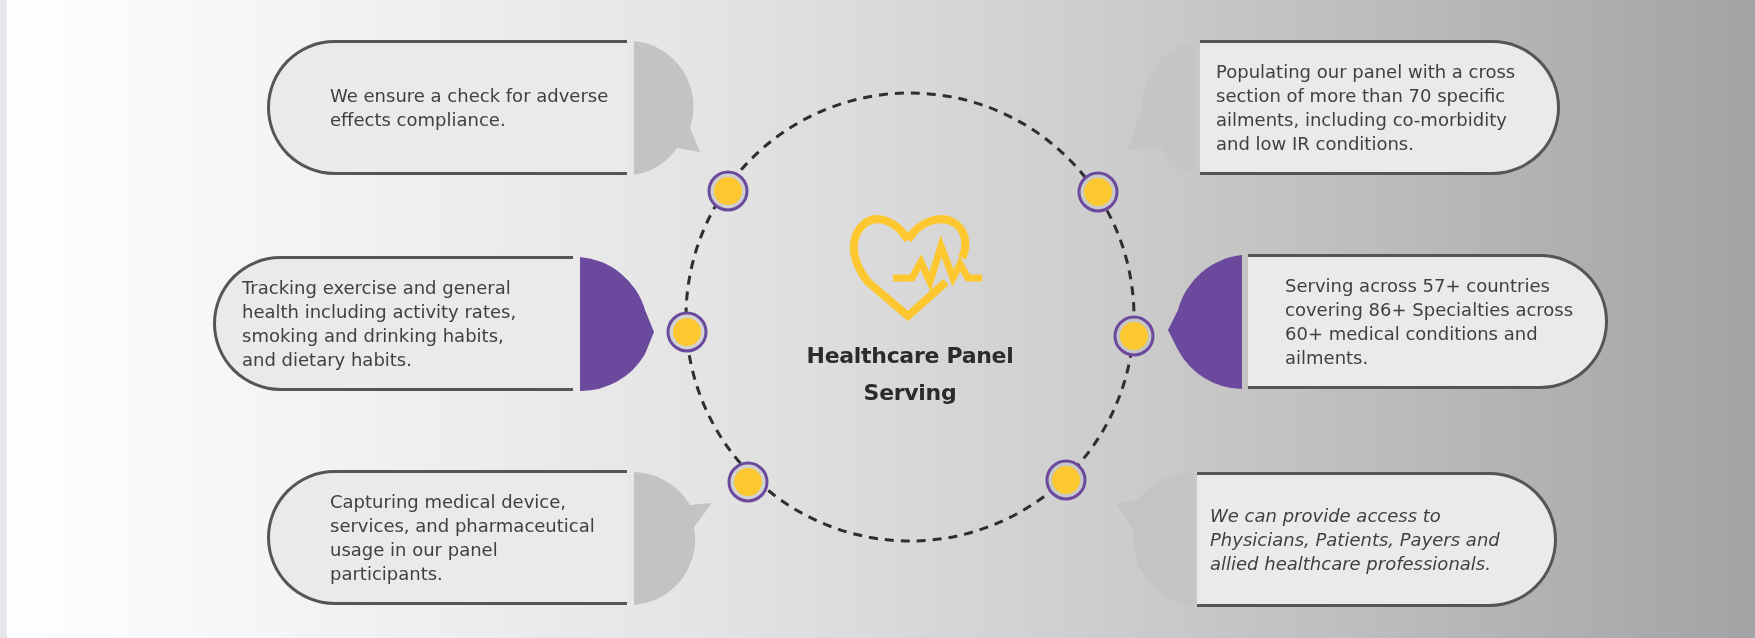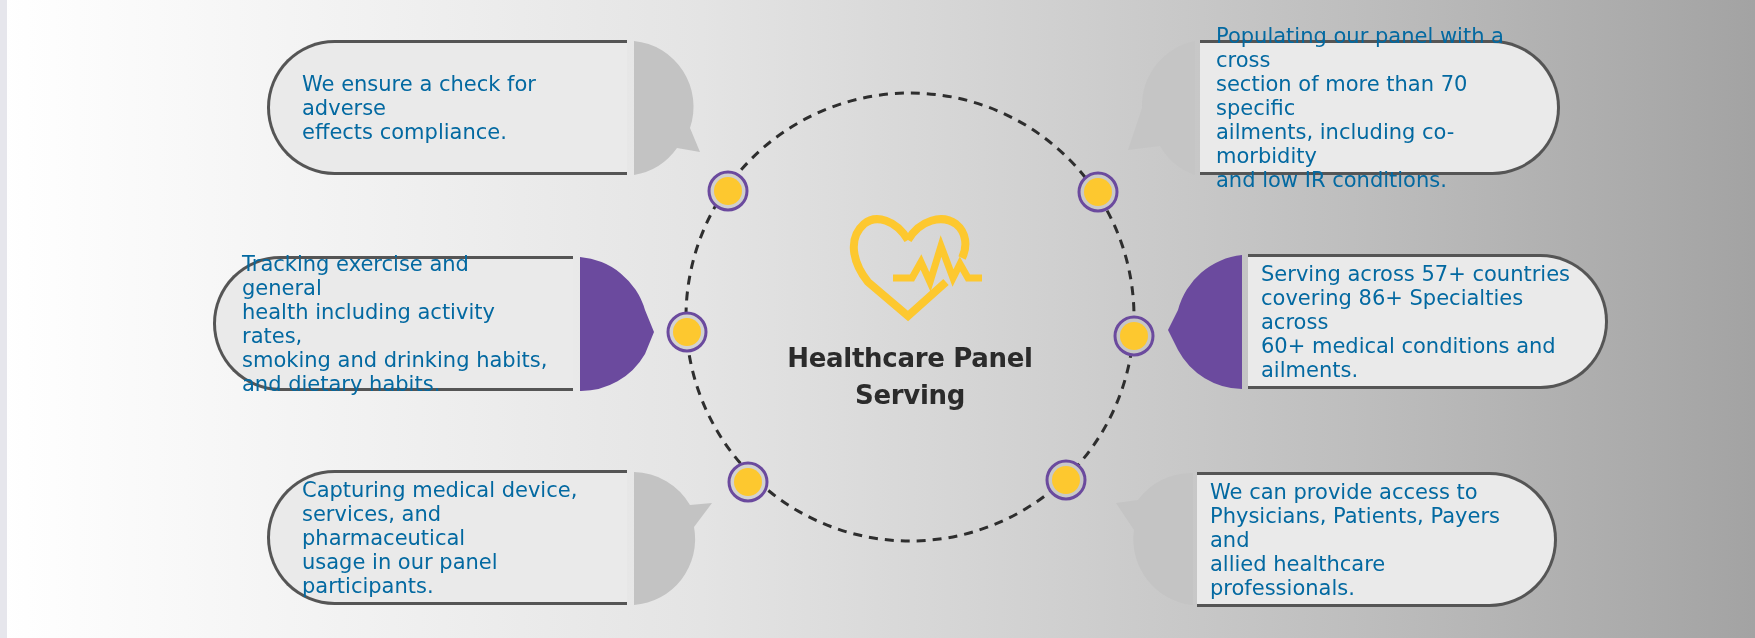--- a/index.html
+++ b/index.html
@@ -7,30 +7,30 @@
     width: 1755px; height: 638px; position: relative; overflow: hidden;
     font-family: "DejaVu Sans", sans-serif;
     background: linear-gradient(90deg, #ffffff 0%, #f3f3f3 18%, #e4e4e4 40%, #d2d2d2 58%, #bdbdbd 78%, #a3a3a3 100%);
   }
   .strip { position: absolute; left: 0; top: 0; width: 7px; height: 638px; background: #e6e6ec; }
   svg.diagram { position: absolute; left: 0; top: 0; width: 1755px; height: 638px; }
   .box {
     position: absolute; width: 360px; height: 135px; box-sizing: border-box;
     background: #eaeaea; border: 3px solid #555;
     display: flex; align-items: center;
-    color: #0369a1; font-size: 21px; line-height: 24px;
+    color: #404040; font-size: 18px; line-height: 24px;
   }
   .box.left { border-radius: 68px 0 0 68px; border-right: none; }
   .box.right { border-radius: 0 68px 68px 0; border-left: none; }
   .box .txt { white-space: pre-line; }
-  .box.left .txt { padding-left: 32px; padding-right: 18px; }
+  .box.left .txt { padding-left: 60px; padding-right: 18px; }
   .box.right .txt { padding-left: 28px; padding-right: 30px; }
   .title {
     position: absolute; left: 760px; width: 300px; text-align: center;
-    font-weight: bold; font-size: 26px; color: #2b2b2b; letter-spacing: -0.3px;
+    font-weight: bold; font-size: 22px; color: #2b2b2b; letter-spacing: -0.3px;
   }
 </style>
 </head>
 <body>
 
 <div class="strip"></div>
 
 <svg class="diagram" viewBox="0 0 1755 638">
 
   <path fill="#c3c3c3" d="M634,41 A66,66 0 0 1 690,128 L700,152 L677,148 A66,66 0 0 1 634,175 Z"></path>
@@ -91,23 +91,23 @@
   <span class="txt">Capturing medical device,
 services, and pharmaceutical
 usage in our panel participants.</span>
 </div>
 <div class="box right" style="left:1200px; top:40px;">
   <span class="txt" style="padding-left:16px;">Populating our panel with a cross
 section of more than 70 specific
 ailments, including co-morbidity
 and low IR conditions.</span>
 </div>
-<div class="box right" style="left:1248px; top:254px;">
+<div class="box right" style="left:1248px; top:254px;padding-left:24px;">
   <span class="txt" style="padding-left:13px;">Serving across 57+ countries
  covering 86+ Specialties across
 60+ medical conditions and
 ailments.</span>
 </div>
-<div class="box right" style="left:1197px; top:472px;">
+<div class="box right" style="left:1197px; top:472px;font-style:italic;">
   <span class="txt" style="padding-left:13px;">We can provide access to
 Physicians, Patients, Payers and
 allied healthcare professionals.</span>
 </div>
 
 </body></html>

